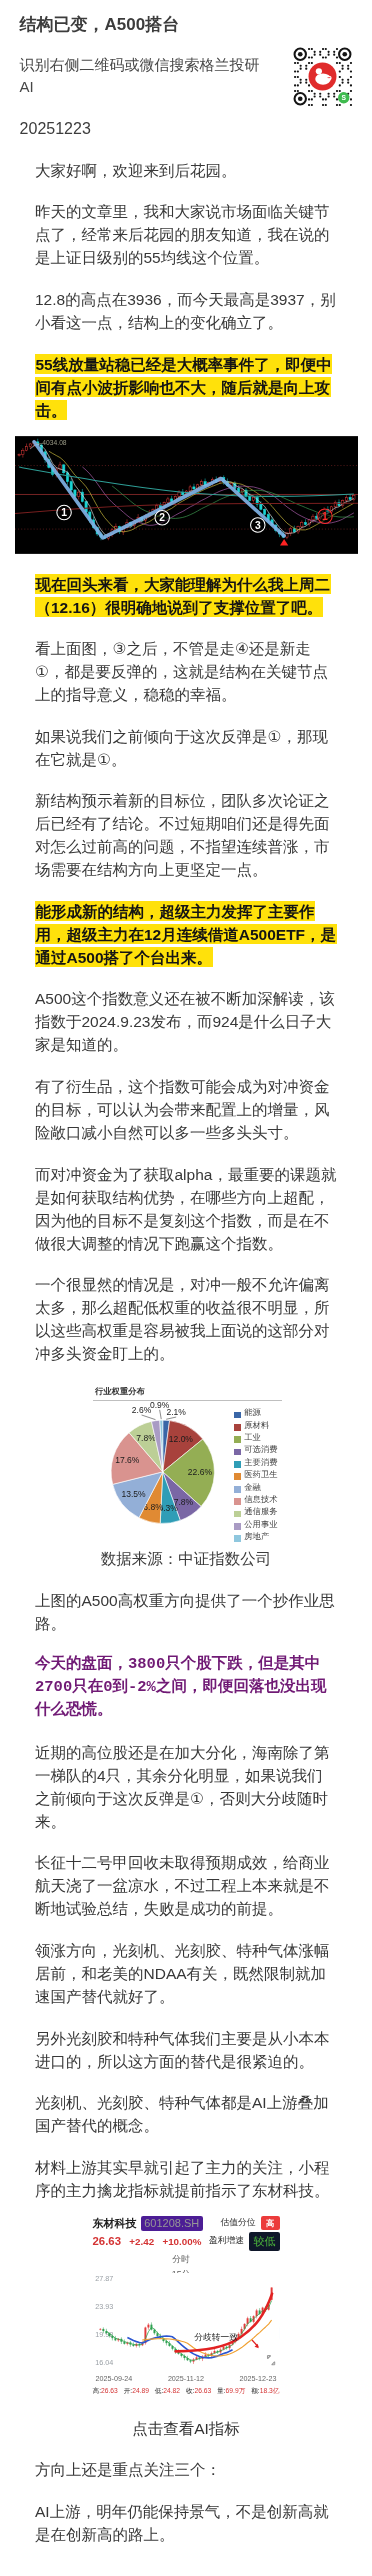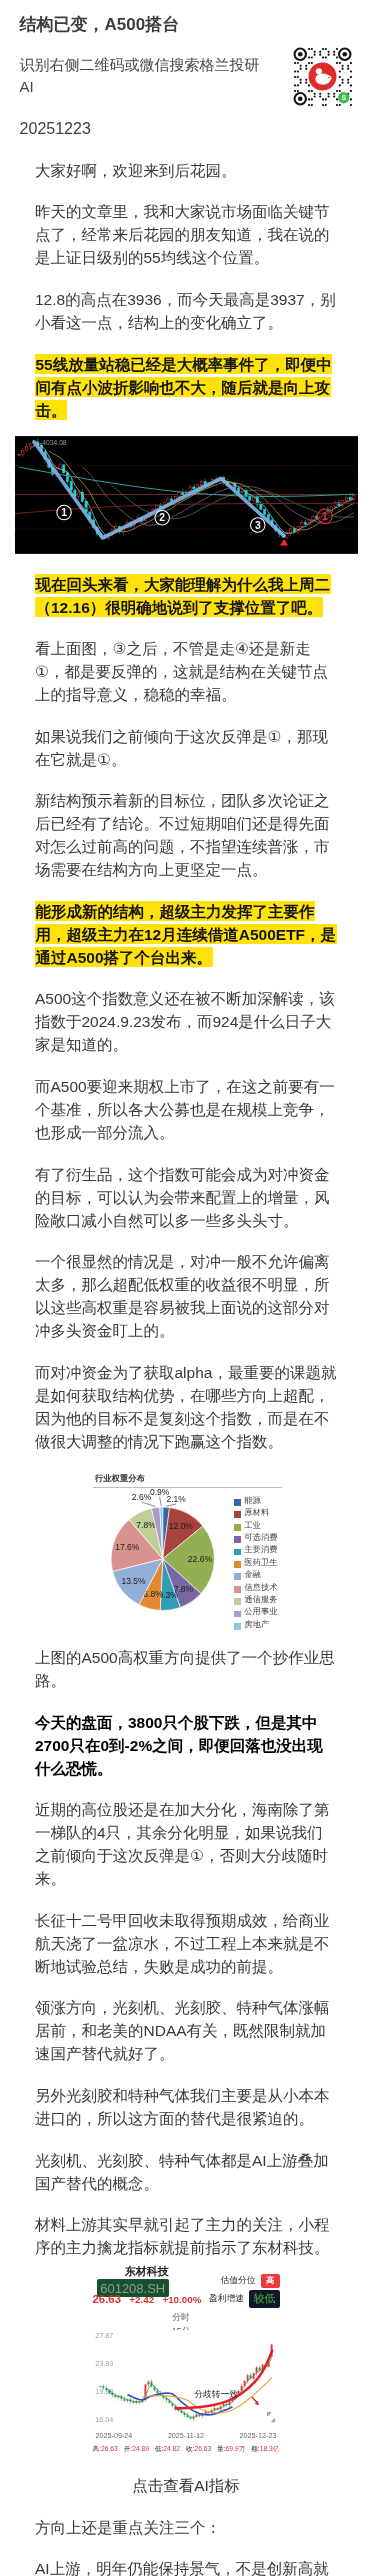--- a/index.html
+++ b/index.html
@@ -10,38 +10,38 @@
   .page{width:372px;min-height:2576px;position:relative;}
   h1.title{font-size:17px;font-weight:700;color:#3c3c3c;margin:13.4px 19.6px 0;line-height:24px;}
   .qr-row{display:flex;justify-content:space-between;align-items:center;margin:8.3px 19.6px 0;height:61px;}
   .qr-instruction{font-size:15px;color:#474747;line-height:22px;width:248px;}
   .qr-box{width:59px;height:59px;position:relative;flex:0 0 auto;}
   .date-line{font-size:16px;color:#3c3c3c;margin:10.3px 19.6px 0;line-height:23px;}
   .tx{padding:0 35px;}
   p.para{font-size:15.5px;line-height:23px;margin:18.6px 0 0;font-weight:400;}
   p.para .hl{background:#FFE10B;color:#141414;font-weight:700;padding:1.6px 0.5px;
     -webkit-box-decoration-break:clone;box-decoration-break:clone;}
-  p.para.red{color:#000000;font-weight:700;}
+  p.para.red{color:#701a75;font-weight:700;font-family:Liberation Mono, monospace;}
   .fig-dark{width:343px;margin:14.5px auto 0;}
   .fig-dark svg{display:block;}
   
   .pie-block{position:relative;width:372px;height:156px;margin-top:18.6px;}
   .pie-title{position:absolute;left:95px;top:2.1px;font-size:8.3px;font-weight:700;color:#333;}
   .pie-rule{position:absolute;left:93px;top:16px;width:189px;height:1px;background:#BFBFBF;}
   .pie-block svg{position:absolute;left:0;top:0;}
   .pie-legend{position:absolute;left:234px;top:22px;}
   .pie-legend .li{display:flex;align-items:flex-end;height:12.4px;}
   .pie-legend .sq{width:6.7px;height:6.7px;margin-right:3.6px;flex:0 0 auto;}
   .pie-legend .lt{font-size:8.3px;color:#3f3f3f;white-space:nowrap;}
   .pie-caption{font-size:15.5px;color:#3c3c3c;text-align:center;margin-top:7.2px;line-height:23px;}
   
   .stock-card{width:187px;margin:13.4px auto 0;}
   .sc-head{display:flex;justify-content:space-between;align-items:center;height:16.5px;}
   .sc-name{font-size:11px;font-weight:700;color:#1e1e1e;}
-  .sc-code{font-size:13px;color:#979797;background:#14532d;border-radius:2.1px;padding:1.6px 3.6px;margin-left:4.1px;}
+  .sc-code{font-size:11px;color:#979797;background:#4c1d95;border-radius:2.1px;padding:1.6px 3.6px;margin-left:4.1px;}
   .sc-metric{display:flex;align-items:center;font-size:8.8px;color:#2b2b2b;}
   .badge-hot{background:#EC3B3B;color:#fff;font-size:8.3px;font-weight:700;border-radius:2.1px;padding:1.6px 5.2px;margin-left:5.2px;}
   .badge-low{background:#0f172a;color:#4CB53C;font-size:11px;border-radius:2.1px;padding:1.6px 4.1px;margin-left:5.2px;}
   .sc-price-row{display:flex;justify-content:space-between;align-items:center;height:15.5px;margin-top:2.1px;}
   .sc-price{display:flex;align-items:baseline;color:#D43333;}
   .sc-last{font-size:11.4px;font-weight:700;}
   .sc-chg{font-size:9.8px;font-weight:700;margin-left:8.3px;}
   .sc-tabs{display:flex;align-items:center;margin-top:5.2px;height:17.6px;flex-direction:column;}
   .sc-tab{font-size:8.8px;color:#5a5a5a;margin-right:9.8px;padding-bottom:2.6px;cursor:pointer;}
   .sc-tab.active{color:#E23333;font-weight:700;border-bottom:1.6px solid #E23333;}
@@ -391,24 +391,23 @@
       </svg>
   </div>
 
   <div class="tx" id="sec-mid">
       <p class="para"><span class="hl">现在回头来看，大家能理解为什么我上周二（12.16）很明确地说到了支撑位置了吧。</span></p>
       <p class="para">看上面图，③之后，不管是走④还是新走①，都是要反弹的，这就是结构在关键节点上的指导意义，稳稳的幸福。</p>
       <p class="para">如果说我们之前倾向于这次反弹是①，那现在它就是①。</p>
       <p class="para">新结构预示着新的目标位，团队多次论证之后已经有了结论。不过短期咱们还是得先面对怎么过前高的问题，不指望连续普涨，市场需要在结构方向上更坚定一点。</p>
       <p class="para"><span class="hl">能形成新的结构，超级主力发挥了主要作用，超级主力在12月连续借道A500ETF，是通过A500搭了个台出来。</span></p>
       <p class="para">A500这个指数意义还在被不断加深解读，该指数于2024.9.23发布，而924是什么日子大家是知道的。</p>
-      <p class="para">而A500要迎来期权上市了，在这之前要有一个基准，所以各大公募也是在规模上竞争，也形成一部分流入。</p>
       <p class="para">有了衍生品，这个指数可能会成为对冲资金的目标，可以认为会带来配置上的增量，风险敞口减小自然可以多一些多头头寸。</p>
+      <p class="para">而对冲资金为了获取alpha，最重要的课题就是如何获取结构优势，在哪些方向上超配，因为他的目标不是复刻这个指数，而是在不做很大调整的情况下跑赢这个指数。</p>
       <p class="para">一个很显然的情况是，对冲一般不允许偏离太多，那么超配低权重的收益很不明显，所以这些高权重是容易被我上面说的这部分对冲多头资金盯上的。</p>
-      <p class="para">而对冲资金为了获取alpha，最重要的课题就是如何获取结构优势，在哪些方向上超配，因为他的目标不是复刻这个指数，而是在不做很大调整的情况下跑赢这个指数。</p>
     </div>
 
   <div class="pie-block">
     <div class="pie-title">行业权重分布</div>
     <div class="pie-rule"></div>
     <svg id="pie-svg" width="372" height="156" viewBox="0 0 720 302">
         <path d="M315,170 L315.0,70.0 A100,100 0 0 1 328.2,70.9 Z" fill="#3A66A7" stroke="#fff" stroke-width="1.2"></path>
         <line x1="341" y1="64" x2="321.72441099104054" y2="68.22189677134097" stroke="#444" stroke-width="1.2"></line>
         <text x="341" y="60" text-anchor="middle" font-size="16.5" fill="#1c1c1c">2.1%</text>
         <path d="M315,170 L328.2,70.9 A100,100 0 0 1 392.5,106.7 Z" fill="#A8423C" stroke="#fff" stroke-width="1.2"></path>
@@ -474,35 +473,36 @@
         <div class="li">
           <span class="sq" style="background: rgb(169, 155, 196);"></span>
           <span class="lt">公用事业</span>
         </div>
         <div class="li">
           <span class="sq" style="background: rgb(143, 199, 222);"></span>
           <span class="lt">房地产</span>
         </div>
       </div>
   </div>
+  <div class="pie-caption">数据来源：中证指数公司</div>
 
   <div class="tx" id="sec-late">
       <p class="para">上图的A500高权重方向提供了一个抄作业思路。</p>
       <p class="para red">今天的盘面，3800只个股下跌，但是其中2700只在0到-2%之间，即便回落也没出现什么恐慌。</p>
       <p class="para">近期的高位股还是在加大分化，海南除了第一梯队的4只，其余分化明显，如果说我们之前倾向于这次反弹是①，否则大分歧随时来。</p>
       <p class="para">长征十二号甲回收未取得预期成效，给商业航天浇了一盆凉水，不过工程上本来就是不断地试验总结，失败是成功的前提。</p>
       <p class="para">领涨方向，光刻机、光刻胶、特种气体涨幅居前，和老美的NDAA有关，既然限制就加速国产替代就好了。</p>
       <p class="para">另外光刻胶和特种气体我们主要是从小本本进口的，所以这方面的替代是很紧迫的。</p>
       <p class="para">光刻机、光刻胶、特种气体都是AI上游叠加国产替代的概念。</p>
       <p class="para">材料上游其实早就引起了主力的关注，小程序的主力擒龙指标就提前指示了东材科技。</p>
     </div>
 
   <div class="stock-card">
     <div class="sc-head">
-      <div style="display:flex;align-items:flex-end;flex-direction:column;">
+      <div style="display:flex;align-items:flex-start;">
         <span class="sc-name">东材科技</span>
         <span class="sc-code">601208.SH</span>
       </div>
       <div class="sc-metric">
         <span>估值分位</span>
         <span class="badge-hot">高</span>
       </div>
     </div>
     <div class="sc-price-row">
       <div class="sc-price">

